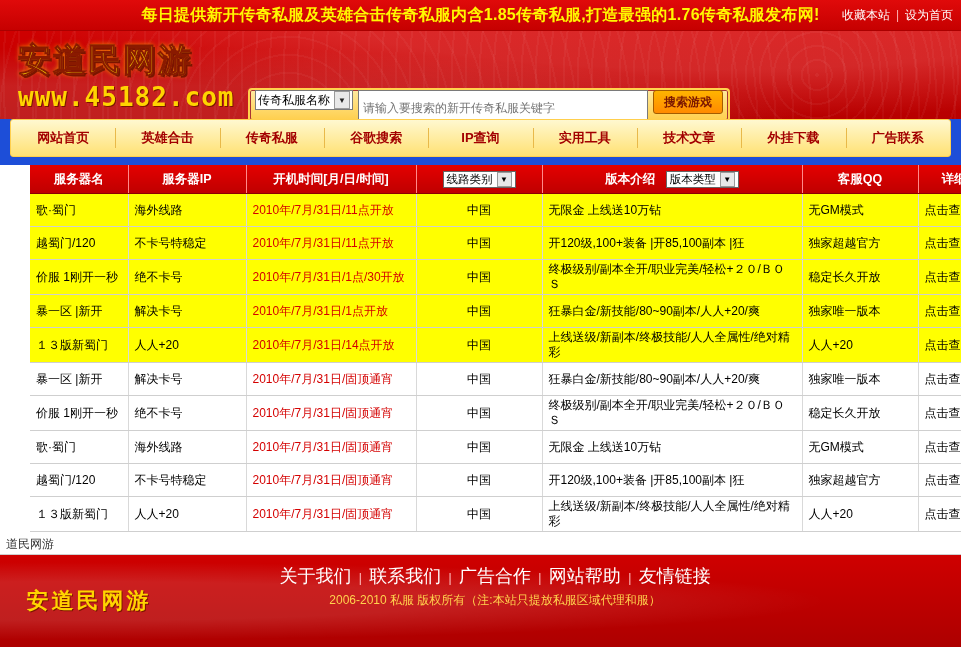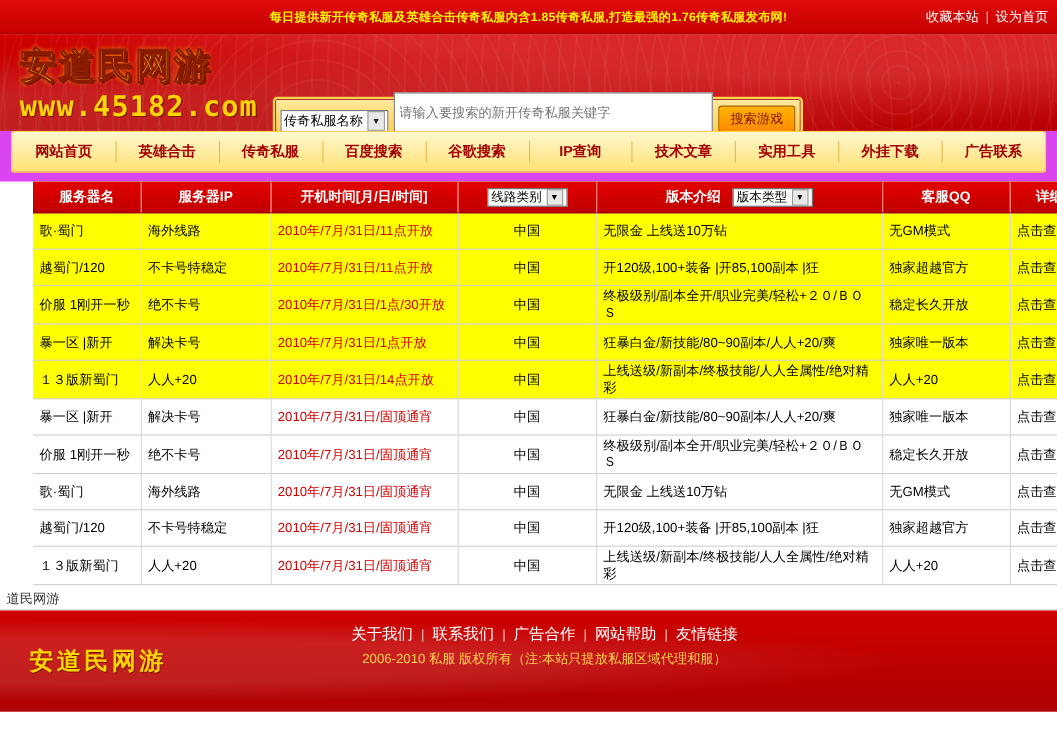--- a/index.html
+++ b/index.html
@@ -11,21 +11,21 @@
   .page{position:relative;width:961px;height:667px;}
 
   
   .topbar{
     position:relative;height:30px;background:#d40000;
     background:linear-gradient(#e00a0a,#c60000);
     border-bottom:1px solid #a00;
     display:flex;align-items:center;justify-content:center;
   }
   .topbar .notice{
-    color:#fff700;font-weight:bold;font-size:11px;letter-spacing:.3px;
+    color:#fff700;font-weight:bold;font-size:16px;letter-spacing:.3px;
   }
   .topbar .rightlinks{
     position:absolute;right:8px;top:0;height:30px;display:flex;align-items:center;gap:6px;
     color:#ffe9a0;font-size:12px;
   }
   .topbar .rightlinks a{color:#fff;text-decoration:none;}
   .topbar .rightlinks .sep{color:#ffb3b3;}
 
   
   .header{
@@ -58,51 +58,51 @@
   .logo .url{
     margin-top:3px;font-size:26px;font-weight:bold;color:#ffd400;
     letter-spacing:1px;text-shadow:1px 1px 0 #7a1500;
     font-family:"DejaVu Sans Mono","Liberation Mono",monospace;
   }
   .searchbox{
     position:absolute;left:248px;top:57px;width:468px;height:30px;z-index:2;
     border:2px solid #ffd24d;border-radius:4px;
     background:linear-gradient(#ffeaa0,#ffcf4d);
     box-shadow:0 0 0 1px #a33 inset;
-    display:flex;align-items:flex-end;padding:0 5px;gap:5px;
+    display:flex;align-items:flex-start;padding:0 5px;gap:5px;
   }
   .sel{
     height:20px;border:1px solid #7a7a7a;background:#fff;font-size:12px;
     padding:0 2px;display:flex;align-items:center;gap:4px;min-width:96px;
     box-sizing:border-box;
   }
   .sel .arrow{
     margin-left:auto;width:14px;height:16px;background:#e8e8e8;border:1px solid #9a9a9a;
     display:flex;align-items:center;justify-content:center;font-size:8px;color:#222;
   }
   .searchinput{
     flex:1;height:36px;border:1px solid #7a7a7a;background:#fff;font-size:12px;
     padding:0 4px;box-sizing:border-box;color:#777;
     font-family:"Liberation Sans",sans-serif;
   }
   .searchbtn{
     height:22px;padding:0 10px;border:1px solid #a35c00;border-radius:3px;
     background:linear-gradient(#ffb400,#ff8a00);
-    color:#7a1500;font-weight:normal;font-size:12px;cursor:pointer;
+    color:#7a1500;font-weight:bold;font-size:12px;cursor:pointer;
     display:flex;align-items:center;
   }
 
   
   .nav{
     height:36px;margin:0 10px;
     background:linear-gradient(#fff8d0,#ffe173);
     border:1px solid #ffcf4d;border-radius:3px;
     display:flex;align-items:center;
   }
-  .navwrap{background:#d946ef;padding-bottom:8px;}
+  .navwrap{background:#1d4ed8;padding-bottom:8px;}
   .nav .item{
     flex:1;text-align:center;font-size:13px;font-weight:bold;color:#a30000;
     line-height:34px;cursor:pointer;position:relative;
   }
   .nav .item + .item:before{
     content:"";position:absolute;left:0;top:7px;height:20px;width:1px;background:#e8b94a;
   }
 
   
   .tablewrap{background:#fff;margin-left:30px;}
@@ -159,21 +159,21 @@
     display:flex;flex-direction:column;align-items:center;justify-content:center;
   }
   .footer .flogo .fc{
     font-size:22px;font-weight:bold;color:#ffd400;letter-spacing:3px;
     text-shadow:1px 1px 0 #7a1500;
     font-family:"DejaVu Sans","Liberation Sans",sans-serif;
   }
   .footer .fcenter{
     position:absolute;left:175px;top:10px;width:640px;text-align:center;line-height:22px;
   }
-  .footer .fcenter .links a{color:#fff;text-decoration:none;font-size:14px;}
+  .footer .fcenter .links a{color:#fff;text-decoration:none;font-size:18px;}
   .footer .fcenter .links .sep{color:#ffc0c0;padding:0 4px;}
   .footer .fcenter .copy{color:#ffd24d;font-size:12px;}
 </style>
 </head>
 <body>
 
 <div class="page">
 
   <div class="topbar">
     <div class="notice">每日提供新开传奇私服及英雄合击传奇私服内含1.85传奇私服,打造最强的1.76传奇私服发布网!</div>
@@ -198,25 +198,24 @@
       <input class="searchinput" type="text" placeholder="请输入要搜索的新开传奇私服关键字" style="">
       <div class="searchbtn">搜索游戏</div>
     </div>
   </div>
 
   <div class="navwrap">
     <div class="nav">
       <div class="item">网站首页</div>
       <div class="item">英雄合击</div>
       <div class="item">传奇私服</div>
-      <div class="item">百度搜索</div>
       <div class="item">谷歌搜索</div>
       <div class="item">IP查询</div>
+      <div class="item">实用工具</div>
       <div class="item">技术文章</div>
-      <div class="item">实用工具</div>
       <div class="item">外挂下载</div>
       <div class="item">广告联系</div>
     </div>
   </div>
 
   <div class="tablewrap">
     <table class="grid">
       <colgroup>
         <col class="c-name">
           <col class="c-ip">

